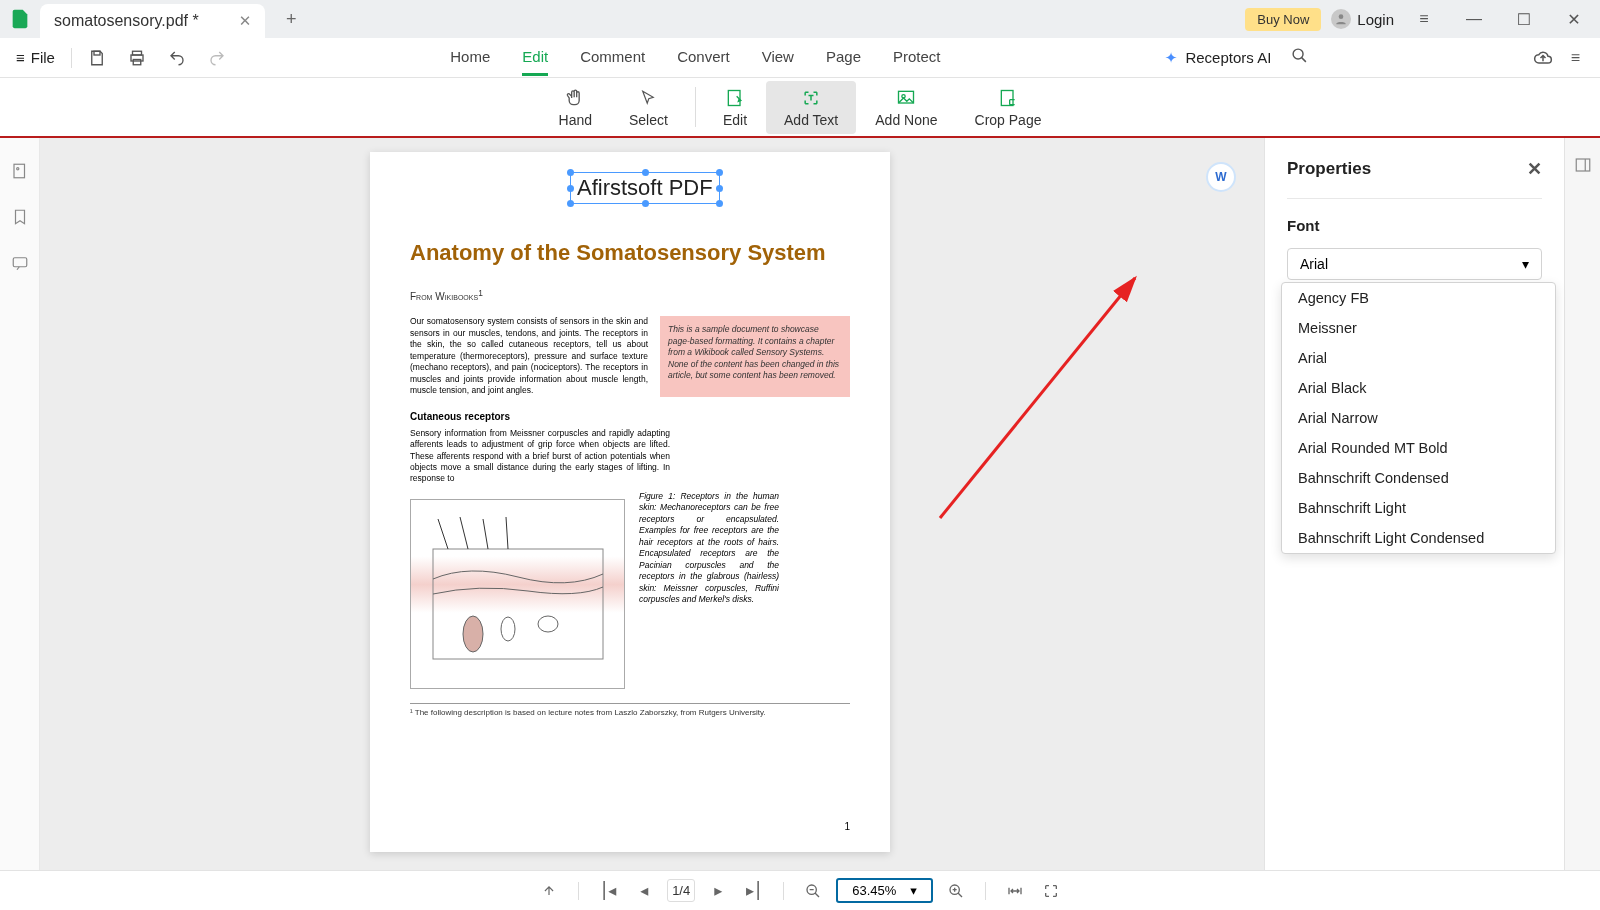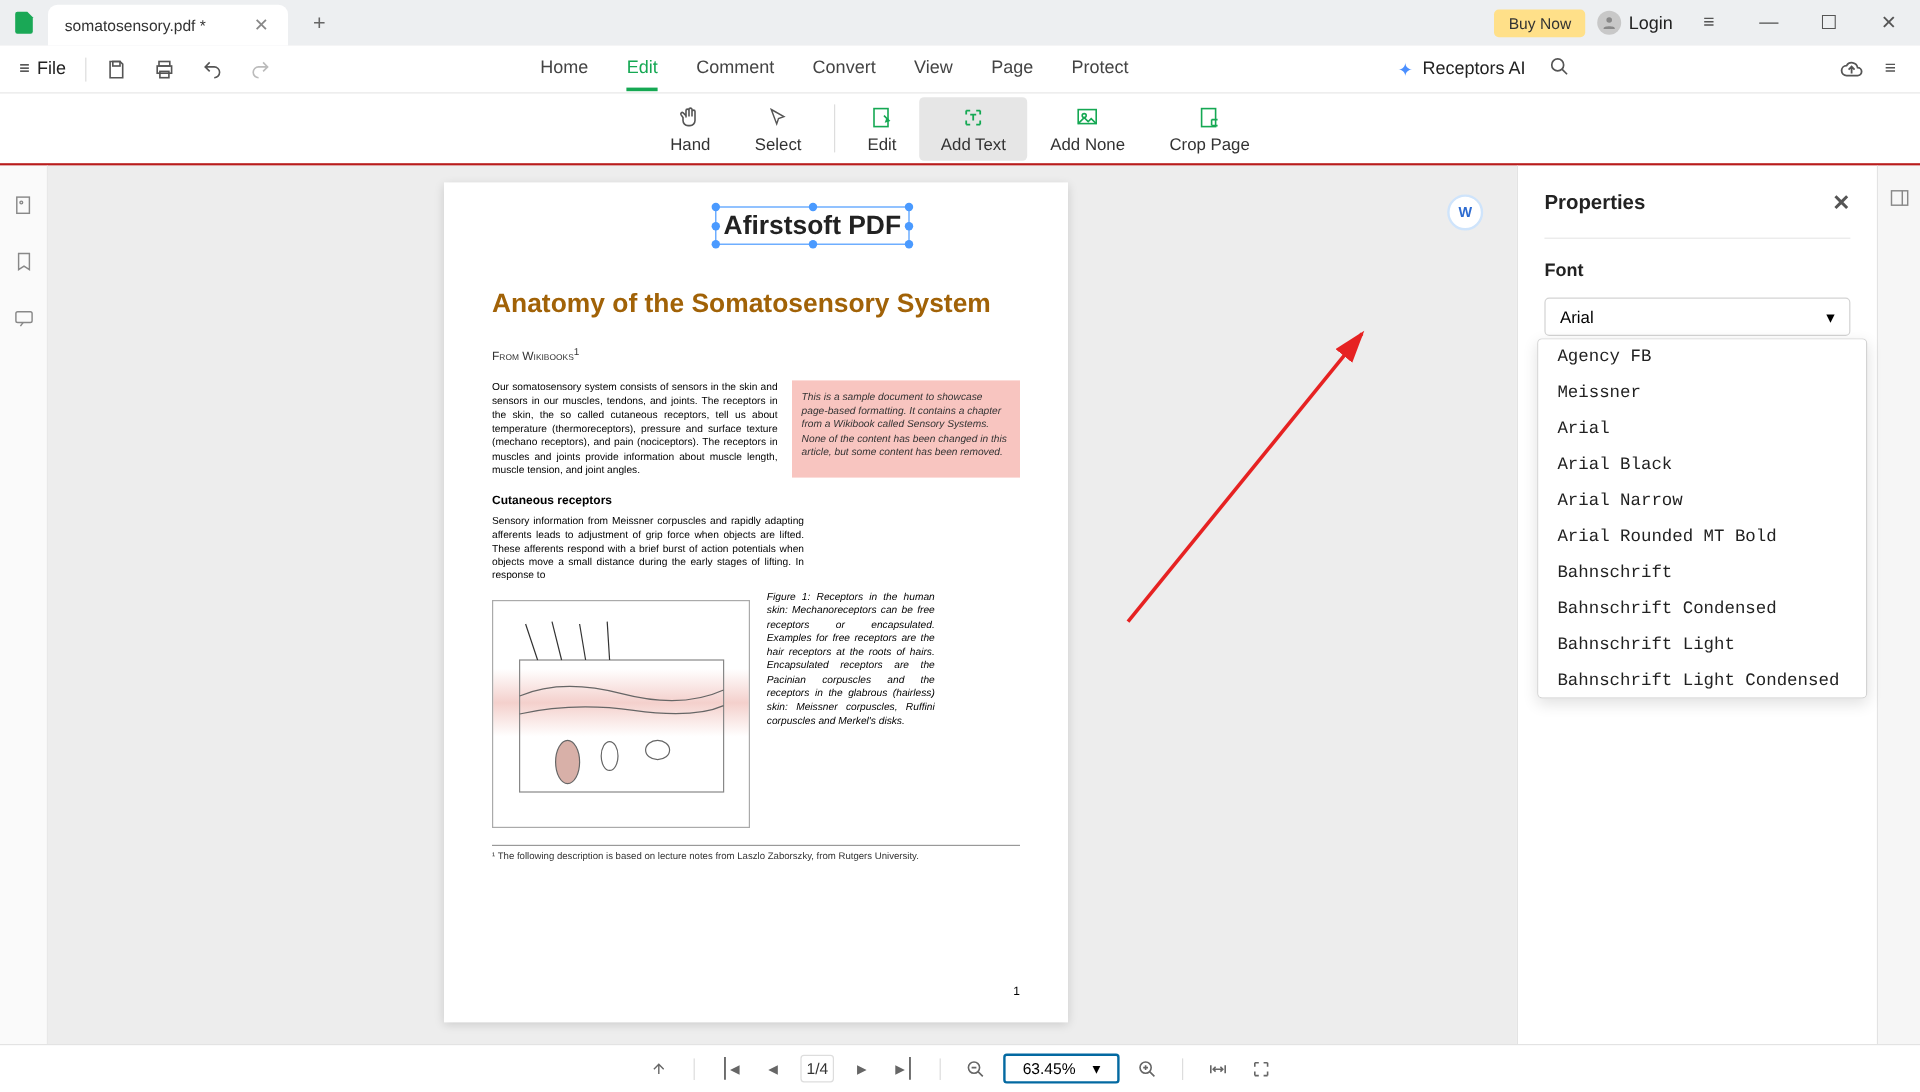--- a/index.html
+++ b/index.html
@@ -3,21 +3,21 @@
 <meta charset="utf-8">
 <style>
 * { margin: 0; padding: 0; box-sizing: border-box; font-family: -apple-system, BlinkMacSystemFont, "Segoe UI", sans-serif; }
 body { background: #f0f0f0; width: 1600px; height: 910px; overflow: hidden; position: relative; }
 
 
 .titlebar { height: 38px; background: #edeff1; display: flex; align-items: center; }
 .app-logo { width: 40px; height: 38px; display: flex; align-items: center; justify-content: center; }
 .app-logo svg { width: 22px; height: 22px; }
 .tab { background: #fff; height: 34px; margin-top: 4px; padding: 0 14px; display: flex; align-items: center; border-radius: 8px 8px 0 0; gap: 40px; min-width: 200px; }
-.tab-name { font-size: 13px; color: #333; }
+.tab-name { font-size: 16px; color: #333; }
 .tab-close { color: #888; cursor: pointer; font-size: 15px; }
 .tab-add { margin-left: 12px; color: #666; font-size: 18px; cursor: pointer; width: 28px; display: flex; justify-content: center; }
 .title-right { margin-left: auto; display: flex; align-items: center; gap: 10px; padding-right: 6px; }
 .buy-now { background: #ffe089; padding: 4px 12px; border-radius: 4px; font-size: 13px; color: #333; cursor: pointer; }
 .login-area { display: flex; align-items: center; gap: 6px; cursor: pointer; }
 .avatar { width: 20px; height: 20px; background: #c8c8c8; border-radius: 50%; display:flex; align-items:center; justify-content:center;}
 .login-text { font-size: 15px; color: #222; }
 .win-ctrl { width: 40px; height: 38px; display: flex; align-items: center; justify-content: center; color: #555; cursor: pointer; }
 
 
@@ -41,21 +41,21 @@
 .edit-tool-icon { height: 22px; display:flex; align-items:center; justify-content:center; }
 .edit-tool-label { font-size: 14px; color: #333; }
 .edit-sep { width: 1px; height: 40px; background: #ddd; margin: 0 8px; }
 
 
 .main-area { position: absolute; top: 138px; bottom: 40px; left: 0; right: 0; display: flex; }
 .left-rail { width: 40px; background: #fafafa; border-right: 1px solid #e8e8e8; display: flex; flex-direction: column; align-items: center; gap: 24px; padding-top: 24px; }
 .rail-icon { color: #777; cursor: pointer; }
 .doc-canvas { flex: 1; background: #ededed; position: relative; overflow: hidden; }
 .page { position: absolute; left: 330px; top: 14px; width: 520px; height: 700px; background: #fff; box-shadow: 0 2px 8px rgba(0,0,0,.15); padding: 26px 40px; font-family: Georgia, serif; }
-.text-box { position: absolute; top: 20px; left: 226px; border: 1.5px solid #4a9aff; padding: 2px 6px; font-size: 22px; font-weight: 700; color: #222; font-family: Arial; }
+.text-box { position: absolute; top: 20px; left: 200px; border: 1.5px solid #4a9aff; padding: 2px 6px; font-size: 22px; font-weight: 400; color: #222; font-family: Arial; }
 .handle { position: absolute; width: 7px; height: 7px; background: #4a9aff; border-radius: 50%; }
 .doc-title { font-size: 22px; font-weight: 700; margin-top: 62px; color: #a16207; }
 .doc-sub { font-size: 10px; font-variant: small-caps; margin-top: 22px; color: #333; }
 .two-col { display:flex; gap:12px; margin-top:14px;}
 .col-left { flex:1; font-size:8.5px; text-align:justify; line-height:1.35;}
 .pink-box { background: #f8c5c0; padding: 8px; font-size: 8.5px; font-style: italic; color: #333; width: 190px; line-height:1.35;}
 .subhead { font-size: 10px; font-weight: 700; margin-top: 14px; }
 .figure-placeholder { margin-top: 8px; width: 215px; height: 190px; border: 1px solid #aaa; display:flex; align-items:center; justify-content:center; font-size:9px; color:#888; position:relative; background: linear-gradient(180deg,#fff 30%, #f4d0cc 45%, #fff 60%);}
 .fig-cap { font-size: 8.5px; font-style: italic; text-align: justify; width: 140px; line-height:1.35;}
 .footnote { font-size: 8px; border-top: 1px solid #999; margin-top: 14px; padding-top: 4px; color:#333;}
@@ -63,21 +63,21 @@
 .float-icon { position:absolute; right: 28px; top: 24px; width:30px; height:30px; background:#fff; border:2px solid #cfe4fb; border-radius:50%; display:flex; align-items:center; justify-content:center; color:#2d6bd0; font-weight:bold; font-size:12px;}
 
 
 .props-panel { width: 300px; background: #fff; border-left: 1px solid #e3e3e3; padding: 20px 22px; position: relative; }
 .props-title { font-size: 17px; font-weight: 600; color: #222; display:flex; justify-content:space-between; align-items:center;}
 .props-close { color: #555; cursor: pointer; font-size:18px;}
 .props-divider { height:1px; background:#e8e8e8; margin: 18px 0; }
 .font-label { font-size: 15px; font-weight: 600; color: #222; margin-bottom: 14px; }
 .font-select { border: 1px solid #d3d3d3; border-radius: 4px; padding: 7px 12px; display: flex; justify-content: space-between; align-items: center; cursor: pointer; font-size: 14px; }
 .font-dropdown { position: absolute; top: 144px; left: 16px; right: 8px; background: #fff; border: 1px solid #d3d3d3; border-radius: 4px; box-shadow: 0 4px 12px rgba(0,0,0,.12); max-height: 300px; overflow-y: auto; }
-.font-opt { padding: 7px 16px; font-size: 14.5px; color: #222; cursor: pointer; font-family: Liberation Mono, monospace; }
+.font-opt { padding: 7px 16px; font-size: 14.5px; color: #222; cursor: pointer; }
 .far-right-rail { width: 36px; background:#f6f6f6; border-left:1px solid #e3e3e3; display:flex; flex-direction:column; align-items:center; padding-top:18px;}
 
 
 .statusbar { position: absolute; bottom: 0; left: 0; right: 0; height: 40px; background: #fff; border-top: 1px solid #e3e3e3; display: flex; align-items: center; justify-content: center; gap: 10px; }
 .sb-icon { color: #666; cursor: pointer; width: 26px; display:flex; justify-content:center;}
 .sb-sep { width: 1px; height: 18px; background: #ddd; margin: 0 6px; }
 .page-count { padding: 3px 4px; font-size: 13px; color: #333; border:1px solid #ddd; border-radius:3px;}
 .zoom-box { padding: 3px 14px; border: 2px solid #0369a1; border-radius: 3px; font-size: 13px; display:flex; align-items:center; gap:14px;}
 
 
@@ -311,21 +311,20 @@
       <span>Arial</span>
       <span>▾</span>
     </div>
     <div class="font-dropdown">
       <div class="font-opt">Agency FB</div>
       <div class="font-opt">Meissner</div>
       <div class="font-opt">Arial</div>
       <div class="font-opt">Arial Black</div>
       <div class="font-opt">Arial Narrow</div>
       <div class="font-opt">Arial Rounded MT Bold</div>
-      <div class="font-opt">Bahnschrift</div>
       <div class="font-opt">Bahnschrift Condensed</div>
       <div class="font-opt">Bahnschrift Light</div>
       <div class="font-opt">Bahnschrift Light Condensed</div>
     </div>
   </div>
 
   <div class="far-right-rail">
     <span class="rail-icon"><svg width="18" height="18" viewBox="0 0 24 24" fill="none" stroke="#888" stroke-width="1.6">
           <rect x="3" y="4" width="18" height="16"></rect>
           <line x1="15" y1="4" x2="15" y2="20"></line>

